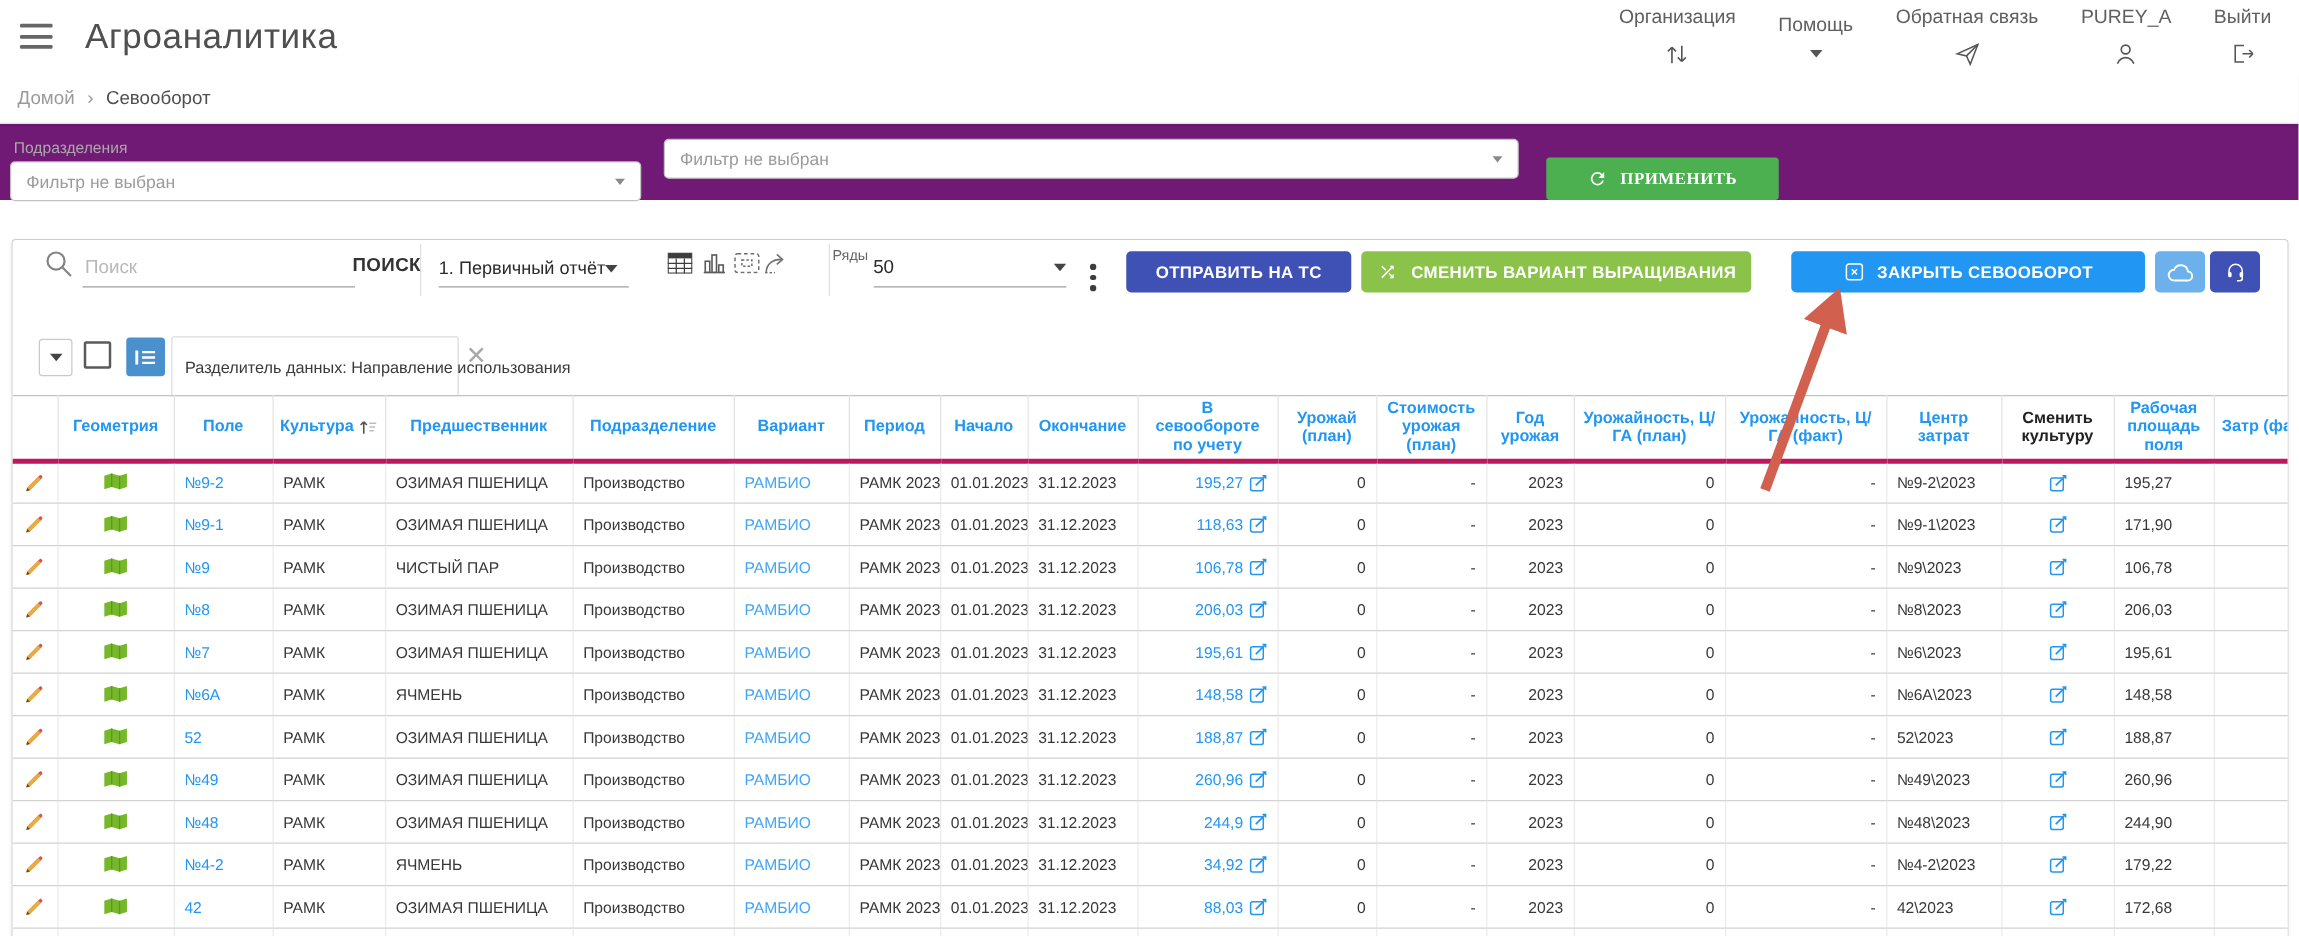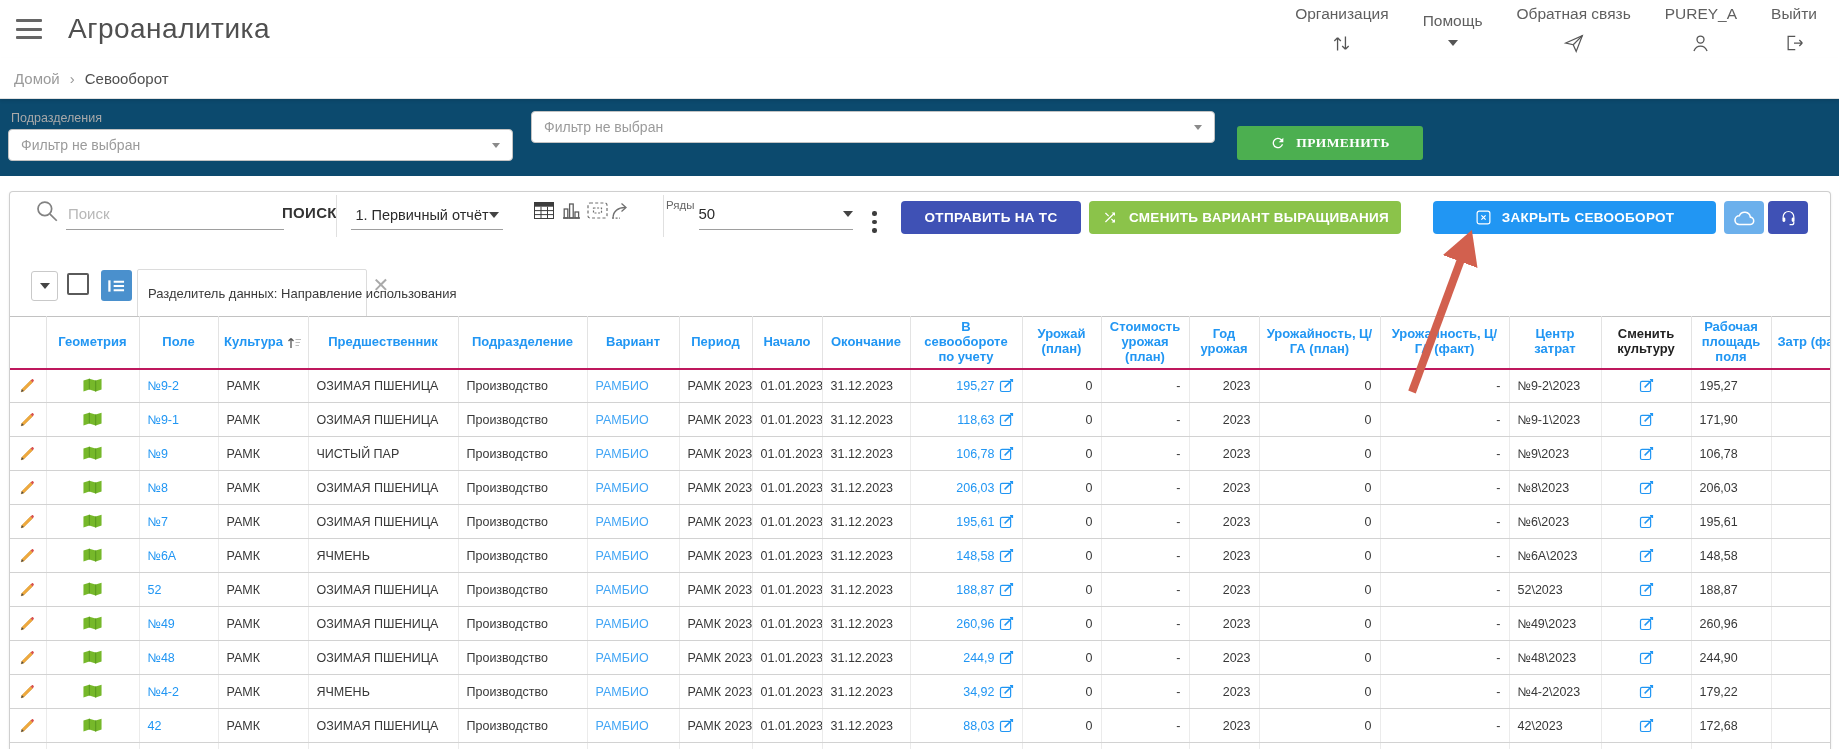--- a/index.html
+++ b/index.html
@@ -21,21 +21,21 @@
 
   
   .breadcrumb { position:absolute; top:58px; left:0; right:0; height:41px; background:#fff;
     display:flex; align-items:center; padding-left:14px; gap:10px; font-size:15px;
     border-bottom:1px solid #e2e2e2; box-shadow:0 2px 3px rgba(0,0,0,.10); z-index:5; }
   .bc-home { color:#9a9a9a; cursor:pointer; }
   .bc-sep { color:#999; font-size:15px; }
   .bc-cur { color:#4f4f4f; }
 
   
-  .filterband { position:absolute; top:99px; left:0; right:0; height:77px; background:#0c4a6e; }
+  .filterband { position:absolute; top:99px; left:0; right:0; height:61px; background:#701a75; }
   .fgroup { position:absolute; top:12px; }
   .flabel { font-size:12.5px; color:#a9a9a9; margin-left:3px; margin-bottom:4px; }
   .fselect { height:32px; background:#fff; border:1px solid #c3c3c3; border-radius:4px;
     display:flex; align-items:center; padding:0 12px; cursor:pointer; }
   .fvalue { font-size:14px; color:#9b9b9b; flex:1; }
   .fcaret { width:0; height:0; border-left:4.5px solid transparent; border-right:4.5px solid transparent;
     border-top:5.5px solid #8a8a8a; }
   .applybtn { position:absolute; left:1237px; top:27px; width:186px; height:34px; background:#4caf50;
     border:none; border-radius:3px; color:#fff; font-size:13.5px; font-weight:700;
     font-family:Liberation Serif, serif; letter-spacing:.4px; display:flex; align-items:center; justify-content:center;
@@ -47,21 +47,21 @@
     box-shadow:0 1px 3px rgba(0,0,0,.08); overflow:hidden; }
 
   
   .tb-abs { position:absolute; }
   .searchicon { left:24px; top:6px; }
   .searchbox { left:56px; top:8px; width:218px; height:30px; border-bottom:1px solid #9e9e9e; cursor:text; }
   .searchbox .ph { font-size:15px; color:#b8b8b8; line-height:28px; padding-left:2px; }
   .searchbtn { left:272px; top:12px; font-size:15px; font-weight:700; color:#333; cursor:pointer; letter-spacing:.3px; }
   .vsep { width:1px; background:#e0e0e0; top:3px; height:42px; }
   .reportselect { left:341px; top:8px; width:152px; height:30px; border-bottom:1px solid #9e9e9e;
-    display:flex; align-items:center; justify-content:center; cursor:pointer; }
+    display:flex; align-items:center; justify-content:flex-start; cursor:pointer; }
   .reportselect .rv { font-size:14.5px; color:#2b2b2b; }
   .dcaret { width:0; height:0; border-left:5px solid transparent; border-right:5px solid transparent;
     border-top:6px solid #444; }
   .tbicon { top:10px; cursor:pointer; }
   .rowsselect { left:656px; top:6px; width:187px; cursor:pointer; display:flex; align-items:flex-start; }
   .rlabel { font-size:11.5px; color:#666; margin-top:1px; }
   .rwrap { flex:1; margin-left:4px; height:32px; border-bottom:1px solid #9e9e9e;
     display:flex; align-items:center; justify-content:space-between; }
   .rvalue { font-size:15px; color:#2b2b2b; }
   .kebab { left:858px; top:17px; display:flex; flex-direction:column; gap:4px; cursor:pointer; padding:2px 4px; }
@@ -85,21 +85,21 @@
   .bluebtn { position:absolute; left:91px; top:78px; width:31px; height:31px; background:#4a90cd;
     border:none; border-radius:3px; display:flex; align-items:center; justify-content:center; cursor:pointer; }
   .chip { position:absolute; left:127px; top:77px; width:230px; height:49px; background:#fff;
     border:1px solid #dcdcdc; border-radius:2px; display:flex; align-items:center; padding:0 10px; cursor:grab; }
   .chip span { font-size:13px; color:#3a3a3a; white-space:nowrap; }
   .chipx { position:absolute; left:358px; top:80px; width:26px; height:26px; color:#a9a9a9;
     font-size:20px; line-height:26px; text-align:center; cursor:pointer; font-weight:300; }
 
   
   table.grid { position:absolute; top:124px; left:0; width:1830px; border-collapse:collapse; table-layout:fixed; }
-  .grid thead th { height:52px; border-top:1px solid #c2c2c2; border-bottom:2px solid #be185d;
+  .grid thead th { height:52px; border-top:1px solid #c2c2c2; border-bottom:4px solid #be185d;
     border-right:1px solid #e3e3e3; background:#fff; vertical-align:middle; text-align:center;
     font-size:13px; font-weight:700; color:#2196f3; line-height:1.15; padding:2px 4px; }
   .grid thead th.dark { color:#222; }
   .grid thead th .hl { display:inline-block; vertical-align:middle; }
   .grid thead th .nw80 { max-width:84px; }
   .grid tbody td { height:34px; border-bottom:1px solid #d2d2d2; border-right:1px solid #ebebeb;
     font-size:12.5px; color:#383838; padding:0 8px; white-space:nowrap; overflow:hidden; background:#fff; }
   .grid td.ac { text-align:center; padding:0 2px; }
   .grid td.ar { text-align:right; }
   .grid .link  { color:#2196f3; cursor:pointer; }

